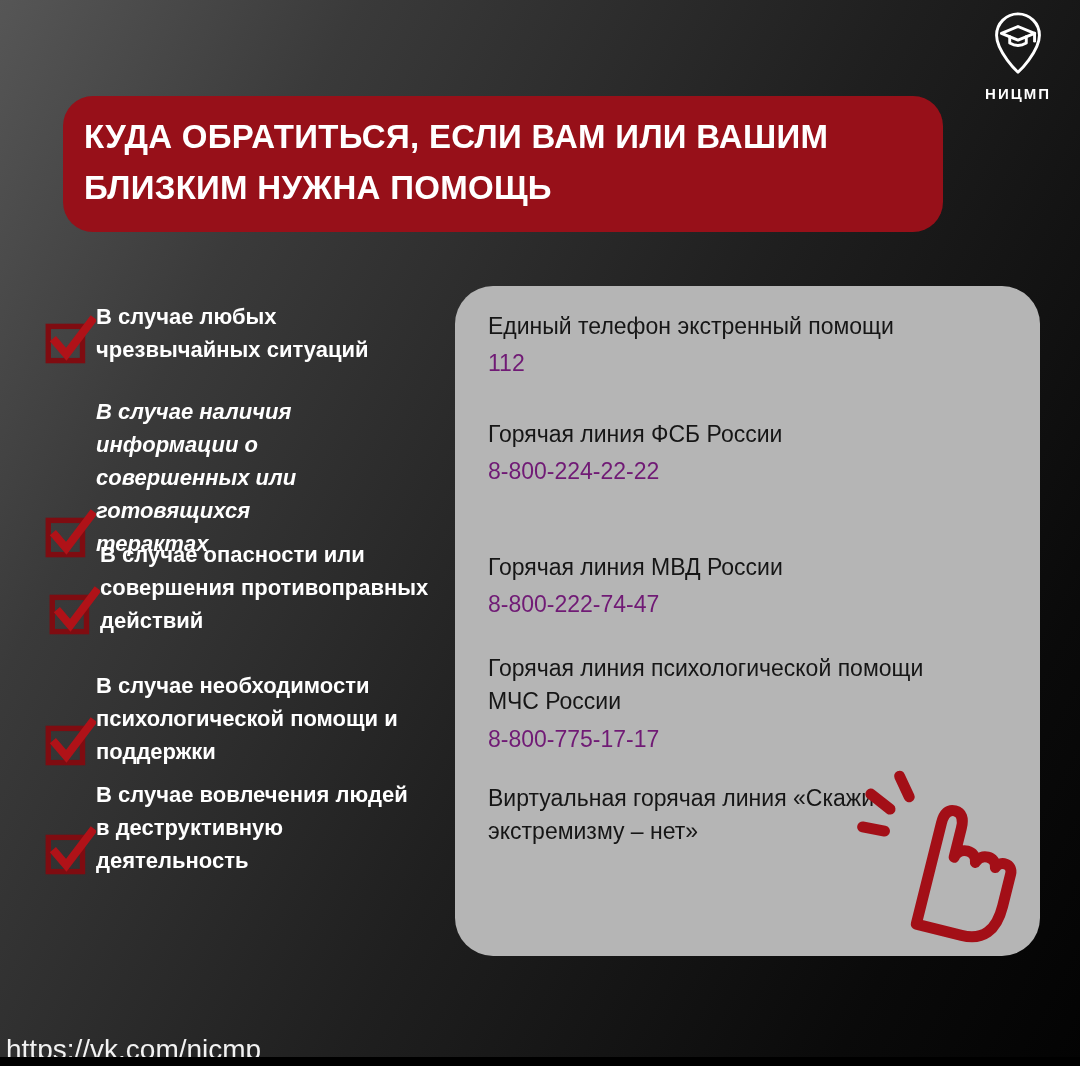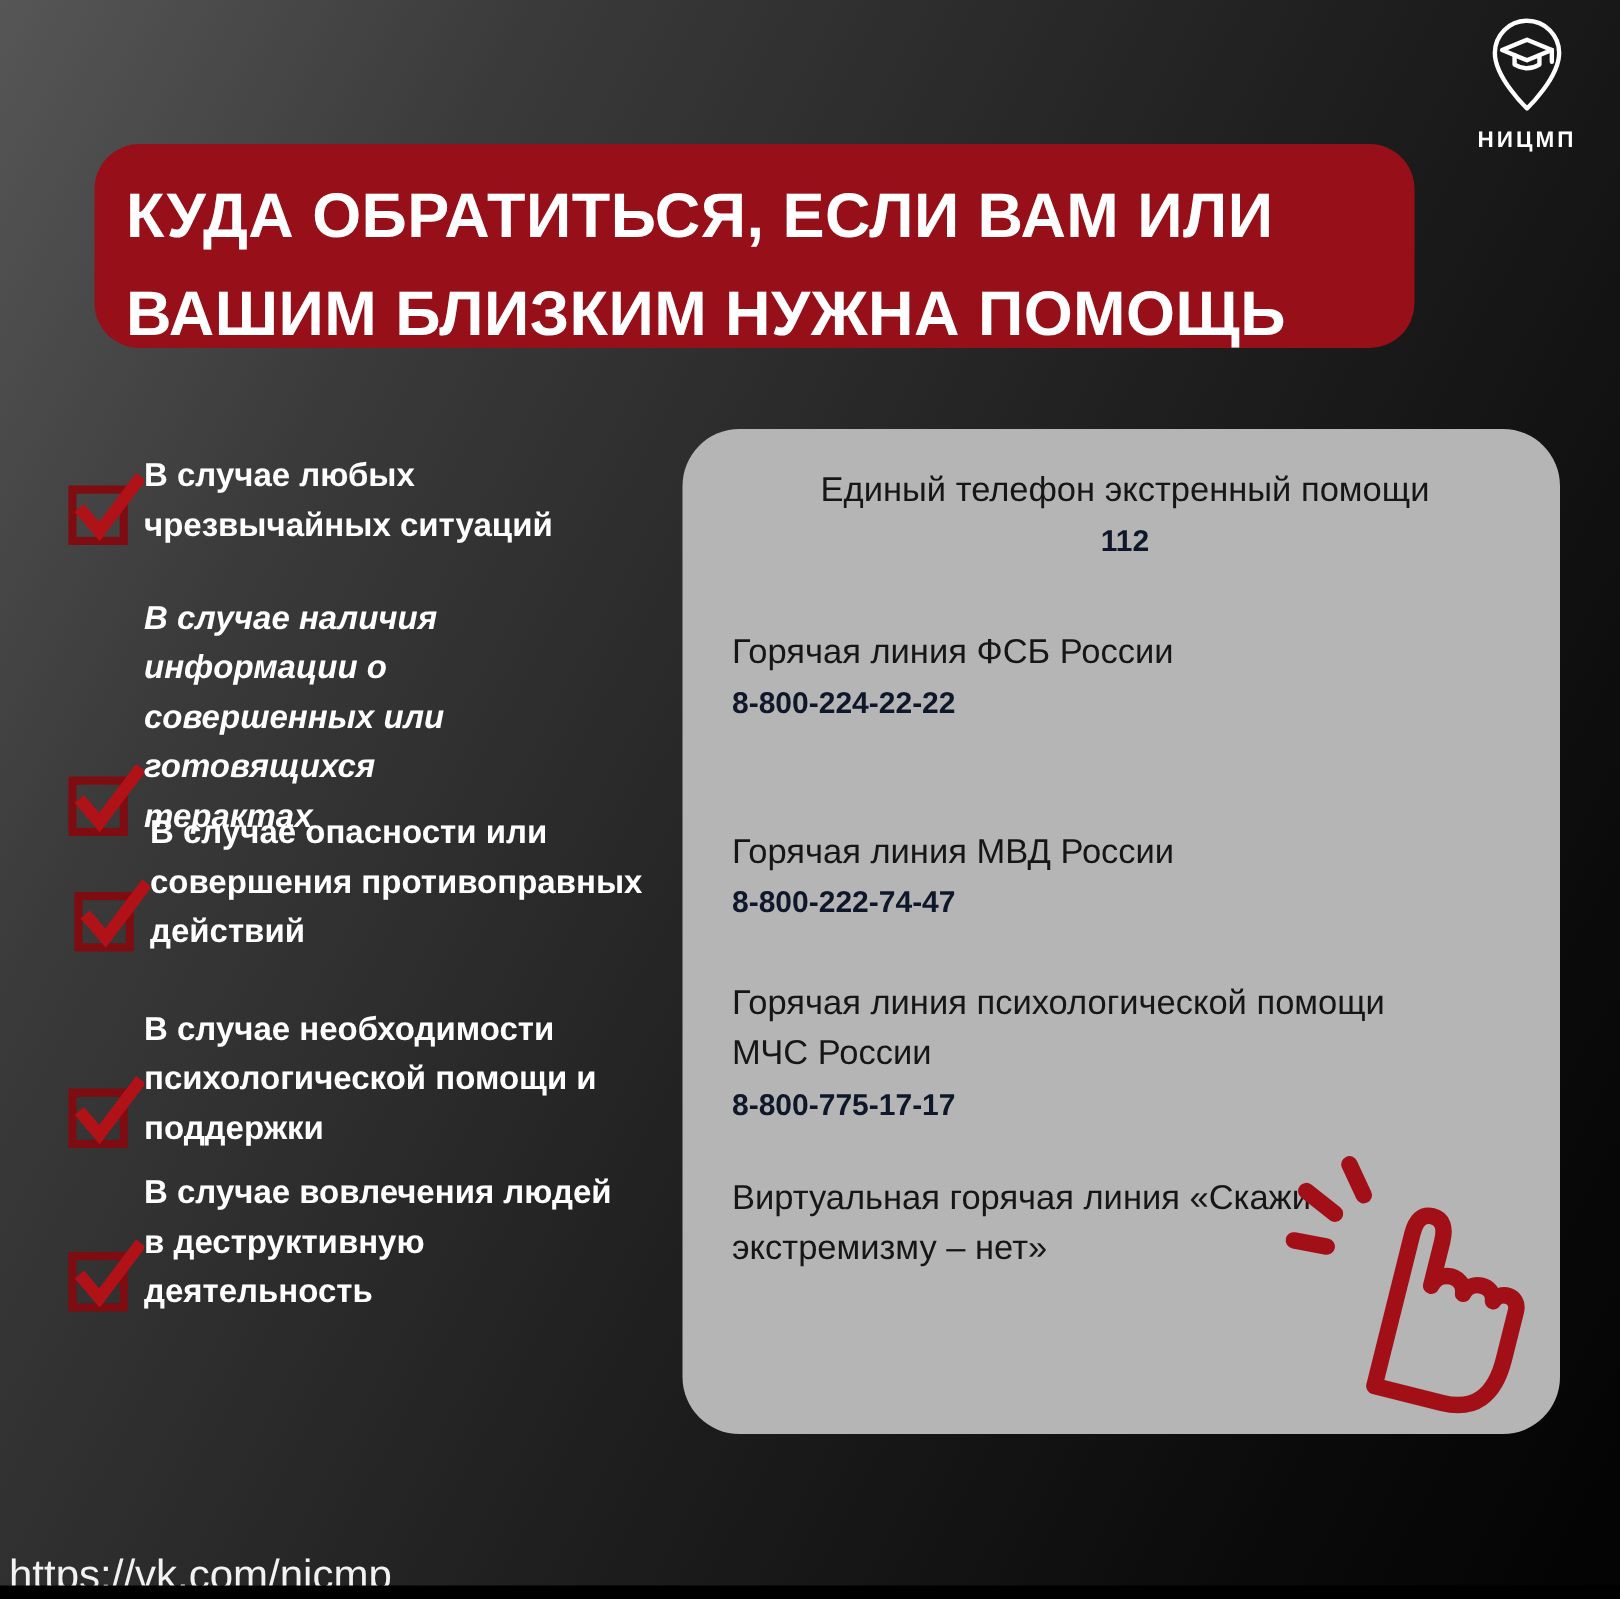--- a/index.html
+++ b/index.html
@@ -16,39 +16,39 @@
   .lg{fill:none;stroke:#fff;stroke-width:3;stroke-linejoin:round;stroke-linecap:round;}
   .logo-text{font-size:15px;font-weight:700;letter-spacing:2px;margin-top:1px;}
 
   
   .banner{
     position:absolute;left:63px;top:96px;width:880px;height:136px;
     background:var(--header-red,#971019);border-radius:30px;box-sizing:border-box;
     padding:15px 30px 0 21px;
   }
   .banner h1{
-    margin:0;color:#fff;font-size:42px;line-height:1.55;font-weight:700;letter-spacing:.3px;
+    margin:0;color:#fff;font-size:33px;line-height:1.55;font-weight:700;letter-spacing:.3px;
   }
 
   
   .check-item{position:absolute;display:flex;align-items:flex-end;}
   .check-item .cb{flex:0 0 auto;width:54px;height:54px;}
   .cb-box{fill:none;stroke:var(--box-red,#7f0c11);stroke-width:6;}
   .cb-check{fill:none;stroke:var(--check-red,#b01218);stroke-width:9;stroke-linecap:square;stroke-linejoin:miter;}
   .check-item .txt{color:#fff;font-size:22px;font-weight:700;line-height:1.5;}
 
   
   .panel{
     position:absolute;left:455px;top:286px;width:585px;height:670px;
     background:var(--panel-gray,#b5b5b5);border-radius:38px;
   }
   .entry{position:absolute;left:33px;right:28px;color:#141414;}
   .entry .lbl{font-size:23px;line-height:1.45;color:#161616;}
-  .entry .val{font-size:20px;font-weight:700;color:#0f172a;margin-top:7px;white-space:nowrap;}
-  .e1{top:24px;text-align:center;}
+  .entry .val{font-size:23px;font-weight:400;color:#701a75;margin-top:7px;white-space:nowrap;}
+  .e1{top:24px;}
   .e2{top:132px;}
   .e3{top:265px;}
   .e4{top:366px;right:auto;width:470px;}
   .e5{top:496px;right:auto;width:400px;}
 
   
   .hand{position:absolute;left:853px;top:768px;width:185px;height:195px;}
   .hand-stroke line,.hand-stroke path{
     fill:none;stroke:var(--hand-red,#a30f17);stroke-width:8;
     stroke-linecap:round;stroke-linejoin:round;

